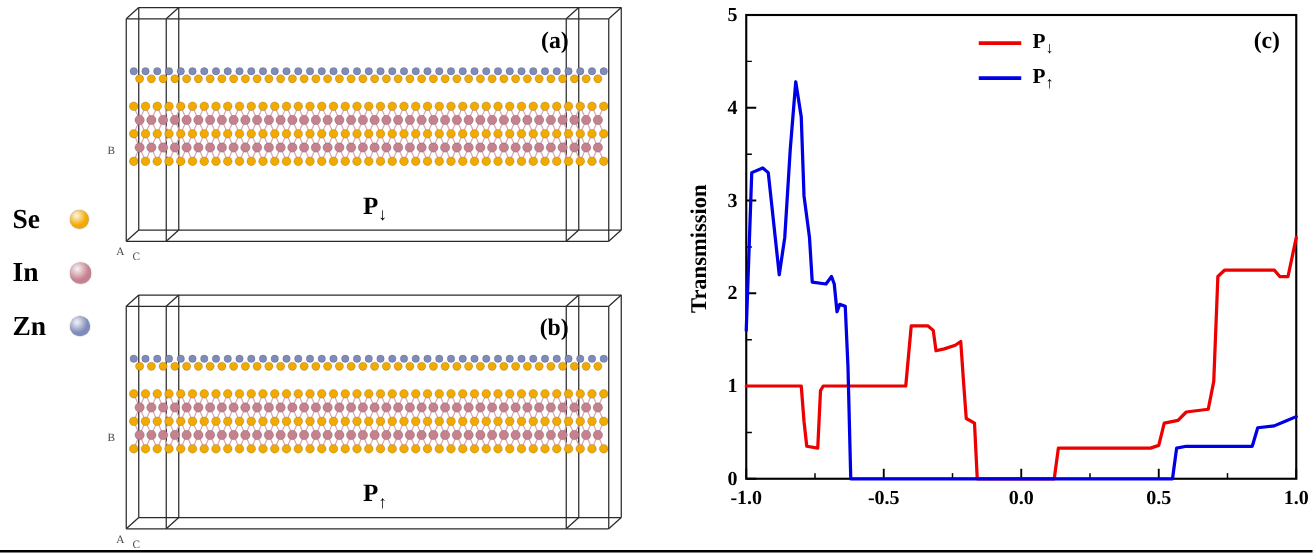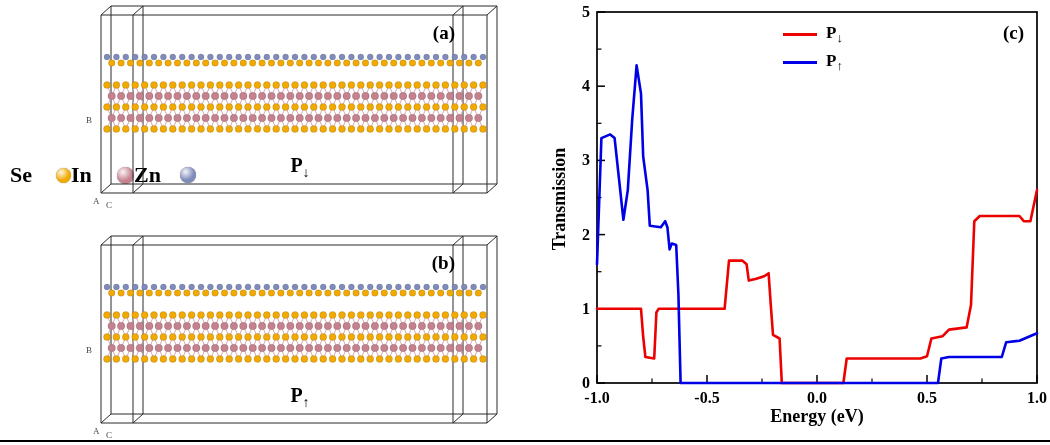--- a/index.html
+++ b/index.html
@@ -3,21 +3,21 @@
 <meta charset="utf-8">
 <style>
   html,body{margin:0;padding:0;}
   body{
     width:1050px;height:445px;background:#ffffff;position:relative;overflow:hidden;
     font-family:"Liberation Serif","DejaVu Serif",serif;color:#000;
   }
   .fig{position:absolute;inset:0;}
 
   
-  .atom-legend{position:absolute;left:10px;top:162px;display:flex;flex-direction:row;}
+  .atom-legend{position:absolute;left:10px;top:162px;display:flex;flex-direction:column;gap:17px;}
   .legend-row{display:flex;align-items:center;gap:12px;font-weight:bold;font-size:22px;}
   .legend-row .el{width:34px;display:inline-block;}
   .atom-dot{border-radius:50%;display:inline-block;box-shadow:0 0 1px rgba(0,0,0,.5);}
 
   
   .panel{position:absolute;left:85px;width:430px;height:210px;}
   #panel-a{top:0px;}
   #panel-b{top:230px;}
   .panel svg{position:absolute;left:0;top:0;}
   .panel-tag{position:absolute;right:60px;top:22px;font-weight:bold;font-size:19px;}
@@ -1368,21 +1368,20 @@
         <line x1="52" y1="123.30000000000001" x2="56.5" y2="123.30000000000001" stroke="#000" stroke-width="1.2"></line>
         <line x1="52" y1="86.19999999999999" x2="60" y2="86.19999999999999" stroke="#000" stroke-width="1.5"></line>
         <text x="45" y="91.19999999999999" text-anchor="end" font-family="&quot;Liberation Serif&quot;,&quot;DejaVu Serif&quot;,serif" font-weight="bold" font-size="16" fill="#000">4</text>
         <line x1="52" y1="49.099999999999966" x2="56.5" y2="49.099999999999966" stroke="#000" stroke-width="1.2"></line>
         <line x1="52" y1="12" x2="60" y2="12" stroke="#000" stroke-width="1.5"></line>
         <text x="45" y="17" text-anchor="end" font-family="&quot;Liberation Serif&quot;,&quot;DejaVu Serif&quot;,serif" font-weight="bold" font-size="16" fill="#000">5</text>
         <polyline points="52.0,308.8 96.0,308.8 98.2,337.0 100.4,357.0 109.2,358.5 111.4,312.5 113.6,308.8 179.6,308.8 184.0,260.6 197.2,260.6 201.6,264.3 203.8,280.6 210.4,279.1 219.2,276.2 223.6,273.2 225.8,305.1 228.0,334.8 234.6,338.5 236.8,383.0 298.4,383.0 301.7,358.5 375.4,358.5 382.0,356.3 386.4,338.5 397.4,336.3 404.0,329.6 421.6,327.4 426.0,305.1 429.3,221.2 434.8,216.0 474.4,216.0 478.8,221.2 485.4,221.2 492.0,190.1" fill="none" stroke="#EC0000" stroke-width="2.6" stroke-linejoin="round" stroke-linecap="round"></polyline>
         <polyline points="52.0,264.3 56.4,138.1 65.2,134.4 69.6,138.1 74.0,178.9 78.4,219.8 82.8,190.1 87.2,119.6 91.6,65.4 96.0,93.6 98.2,156.7 102.6,190.1 104.8,225.7 115.8,227.2 120.2,221.2 122.4,227.2 124.6,249.4 126.8,243.5 131.2,245.0 133.4,294.0 135.6,383.0 393.0,383.0 396.3,358.5 404.0,357.0 456.8,357.0 461.2,342.2 474.4,340.7 483.2,337.0 492.0,333.3" fill="none" stroke="#0000E6" stroke-width="2.6" stroke-linejoin="round" stroke-linecap="round"></polyline>
       </svg>
     <div class="chart-ylabel">Transmission</div>
-    <div class="chart-xlabel">Energy (eV)</div>
     <div class="chart-legend" id="chart-legend">
         <div class="cl-row">
           <span class="cl-swatch" style="background: rgb(236, 0, 0);"></span>
           <span class="cl-label"><span>P</span><span class="cl-sub">↓</span></span>
         </div>
         <div class="cl-row">
           <span class="cl-swatch" style="background: rgb(0, 0, 230);"></span>
           <span class="cl-label"><span>P</span><span class="cl-sub">↑</span></span>
         </div>
       </div>

